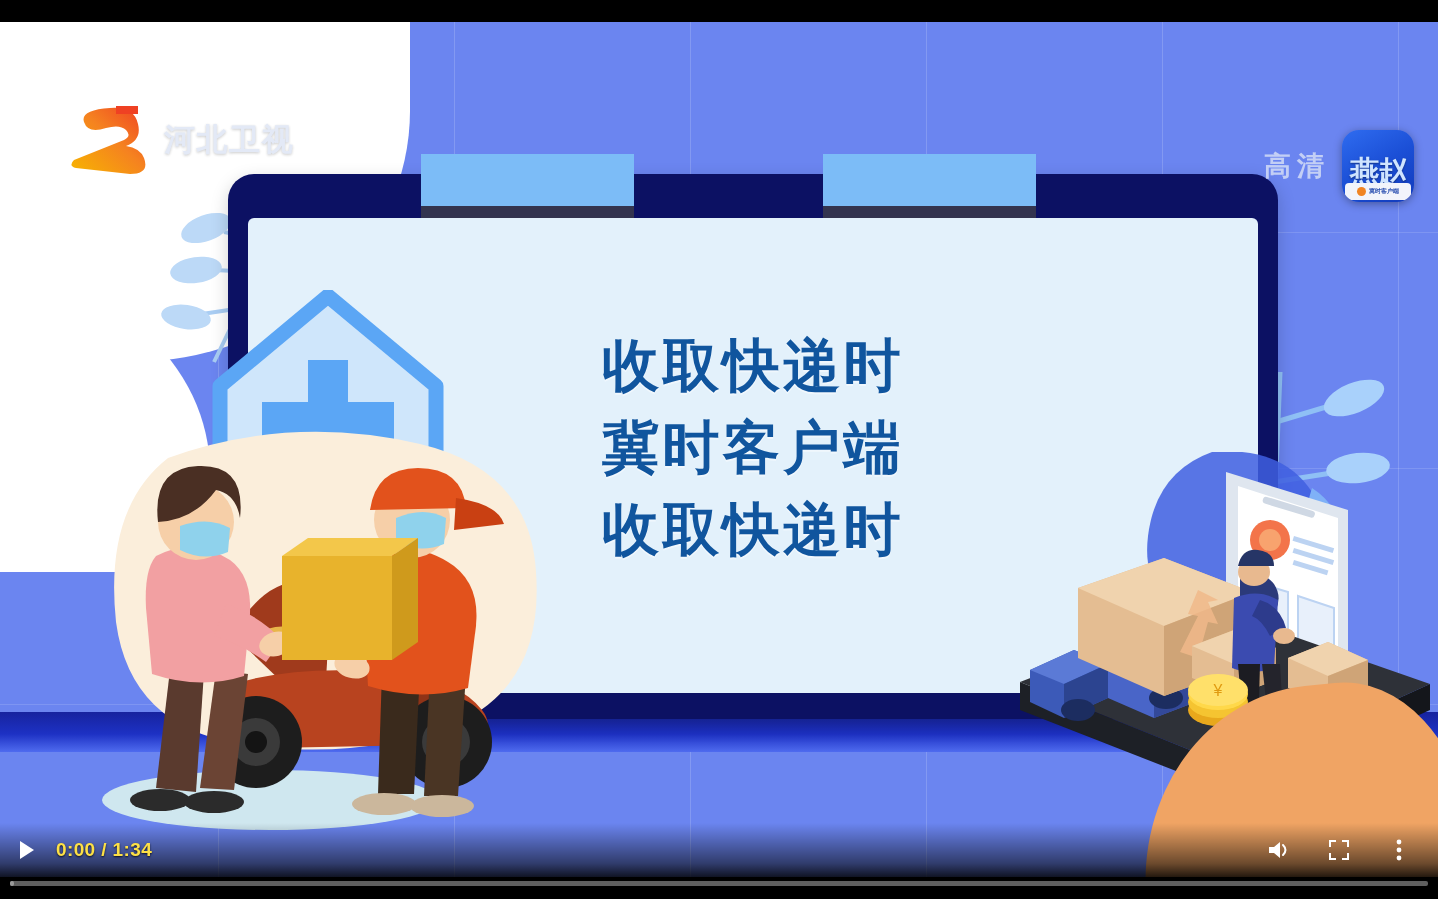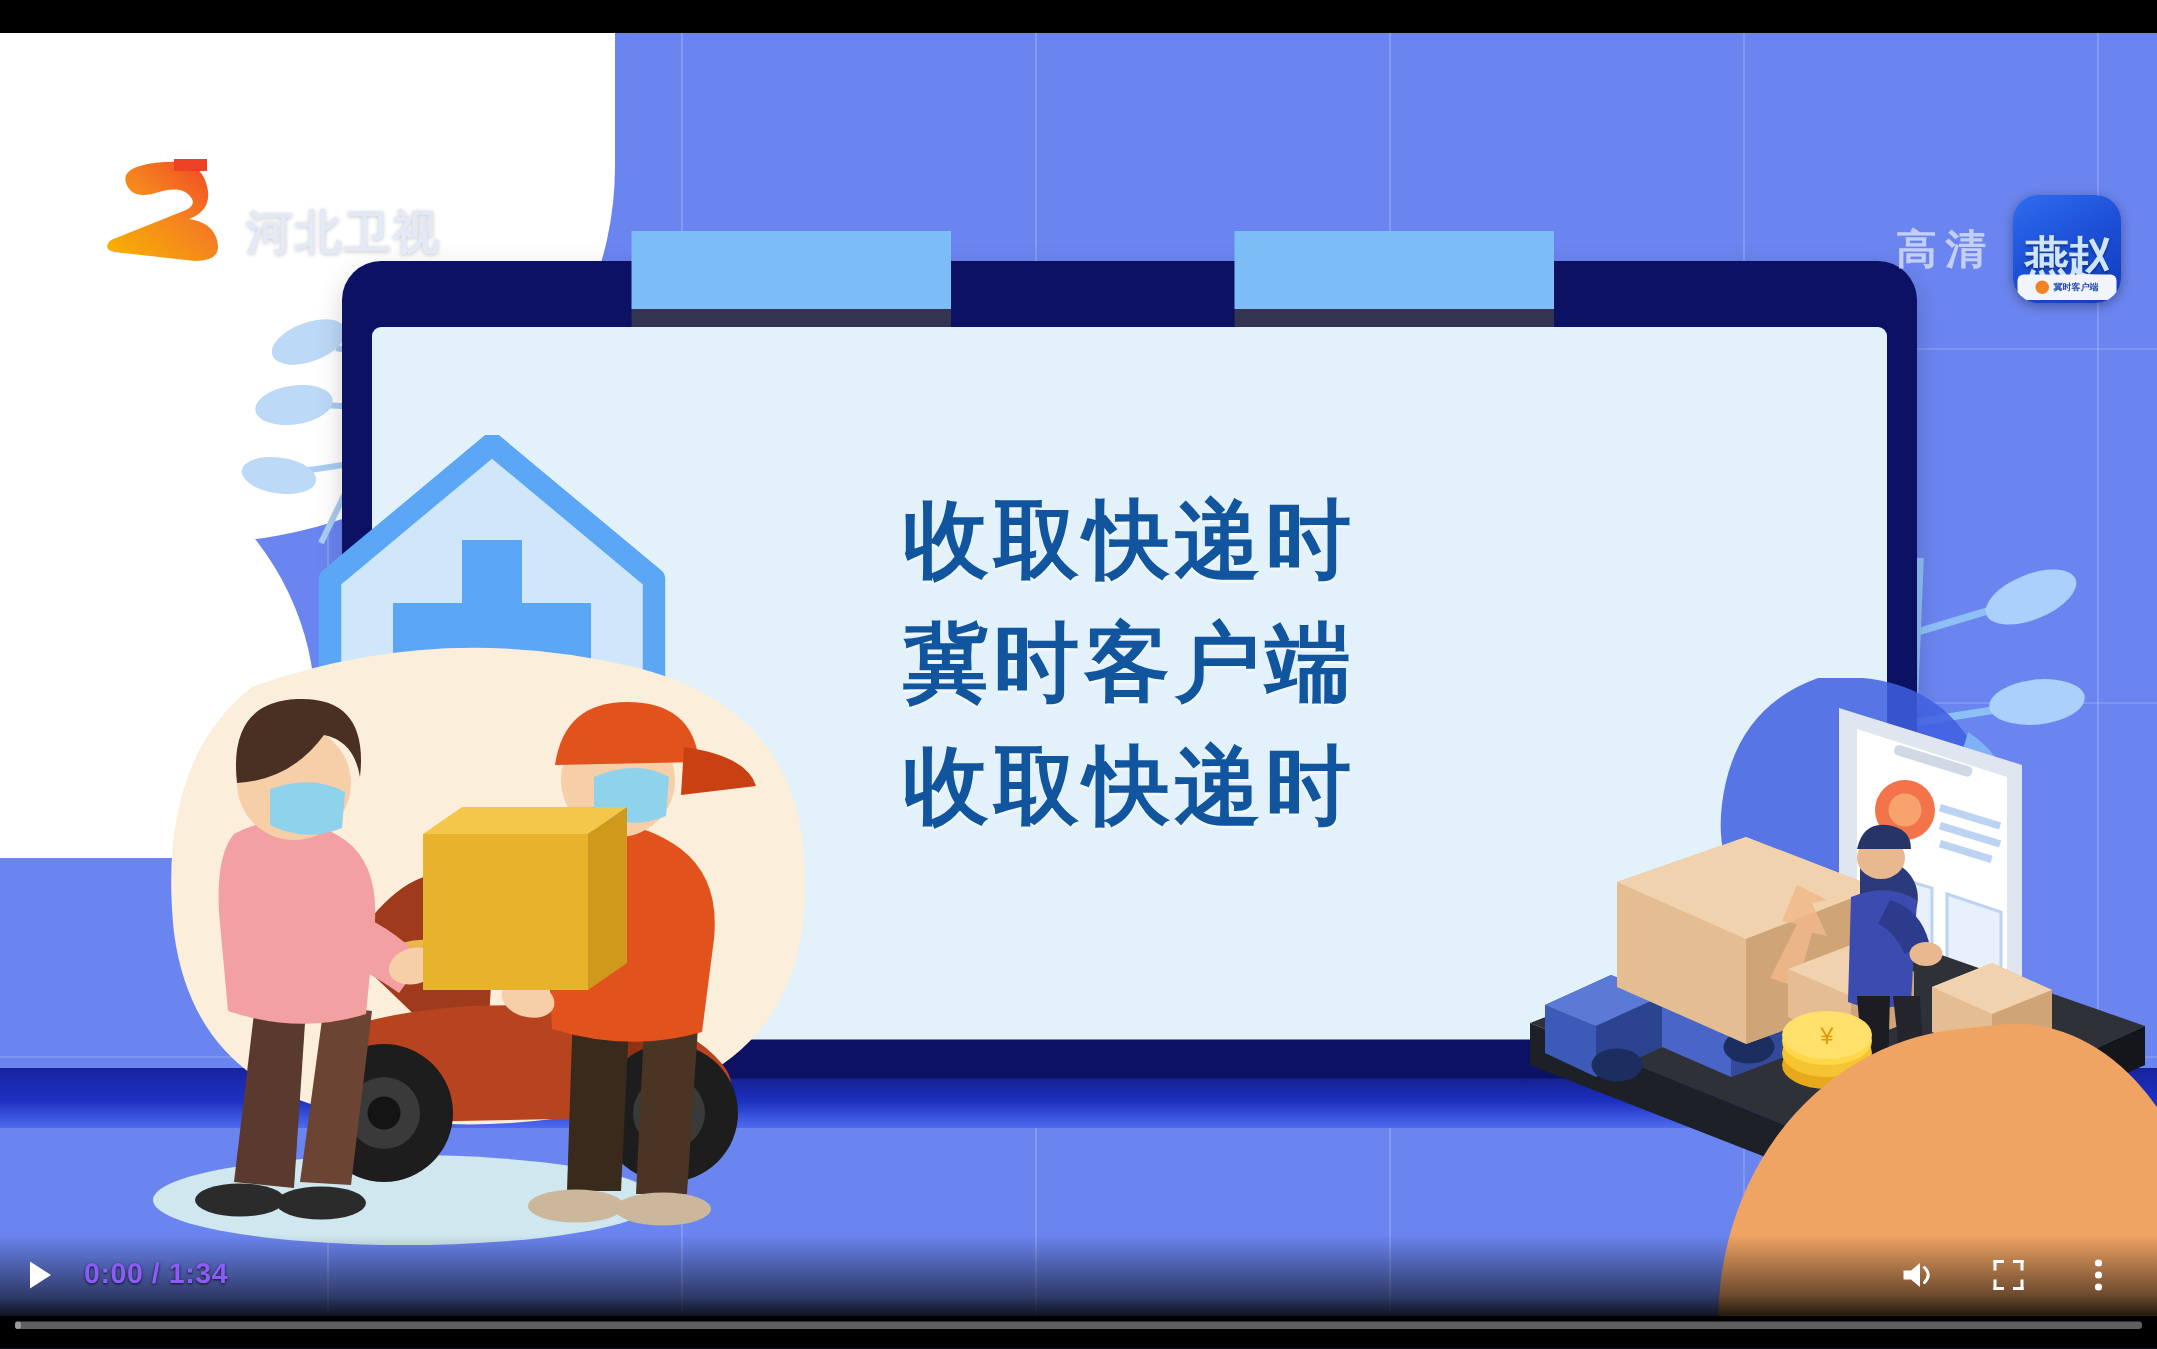--- a/index.html
+++ b/index.html
@@ -40,40 +40,40 @@
   .tab { position:absolute; top:-20px; width:213px; height:84px; }
   .tab .top { position:absolute; left:0; top:0; width:100%; height:52px; background:#7cbcf7; }
   .tab .bot { position:absolute; left:0; top:52px; width:100%; height:32px; background:#33344f; }
   .tab1 { left:193px; }
   .tab2 { left:595px; }
 
   
   .headline { position:absolute; left:0; right:0; top:106px; text-align:center;
     color:#10559e; font-weight:bold; letter-spacing:.06em; line-height:1.44;
     font-size:57px; text-shadow:0 2px 0 rgba(255,255,255,.45); }
-  .headline div { white-space:nowrap;font-family:Liberation Mono, monospace; }
+  .headline div { white-space:nowrap; }
 
   
   .shield { position:absolute; left:212px; top:268px; width:232px; height:205px; }
 
   
   .leafgrp { position:absolute; pointer-events:none; }
 
   
   .illus-left { position:absolute; left:60px; top:400px; width:500px; height:420px; }
   
   .illus-right { position:absolute; left:1012px; top:430px; width:430px; height:400px; }
 
   
   .hand { position:absolute; right:-30px; bottom:-60px; width:330px; height:250px;
     background:#f0a464; border-radius:180px 120px 0 0 / 200px 160px 0 0;
     transform:rotate(-6deg); }
 
   
-  .logo-ch { position:absolute; left:70px; top:82px; display:flex; align-items:flex-end; gap:10px; }
+  .logo-ch { position:absolute; left:70px; top:82px; display:flex; align-items:center; gap:10px; }
   .logo-ch .txt { color:#dfe6f5; font-size:31px; font-weight:bold; letter-spacing:.05em;
                   opacity:.86; text-shadow:0 1px 3px rgba(0,0,0,.25); }
 
   
   .logo-hd { position:absolute; right:24px; top:108px; display:flex; align-items:center; gap:12px; }
   .logo-hd .hdtxt { color:#d7e0f7; font-size:27px; font-weight:bold; letter-spacing:.22em; opacity:.82; }
   .appicon { position:relative; width:72px; height:72px; border-radius:17px;
     background:linear-gradient(150deg,#2f6cf0 0%,#1b4fd6 50%,#123bbb 100%);
     box-shadow:0 2px 8px rgba(0,0,0,.35); overflow:hidden; }
   .appicon .glyph { position:absolute; inset:0; display:flex; align-items:center;
@@ -85,21 +85,21 @@
   .appicon .ribbon .dot { width:9px; height:9px; border-radius:50%; background:#f08423; }
   .appicon .ribbon .mini { font-size:6px; color:#2a4fb0; font-weight:bold; white-space:nowrap; }
 
   
   .controls { position:absolute; left:0; right:0; bottom:22px; height:54px;
     display:flex; align-items:center; padding:0 14px; z-index:40; }
   .ctl-left { display:flex; align-items:center; gap:16px; }
   .ctl-right { margin-left:auto; display:flex; align-items:center; gap:34px; padding-right:12px; }
   .play-btn { width:26px; height:26px; display:flex; align-items:center; justify-content:center;
               cursor:pointer; }
-  .time { color:#8b5cf6; font-size:19px; font-weight:bold; letter-spacing:.02em;
+  .time { color:#fde047; font-size:19px; font-weight:bold; letter-spacing:.02em;
           text-shadow:0 1px 2px rgba(0,0,0,.8); }
   .icon-btn { width:26px; height:26px; display:flex; align-items:center; justify-content:center;
               cursor:pointer; }
 
   .scrubber { position:absolute; left:10px; right:10px; bottom:13px; height:5px;
     background:#5f5f5f; border-radius:2px; z-index:41; cursor:pointer; }
   .scrub-fill { position:absolute; left:0; top:0; height:100%; width:0.3%;
     background:#9a9a9a; border-radius:2px; }
 
   .letterbox-top { position:absolute; left:0; top:0; width:100%; height:22px; background:#000; z-index:30; }

